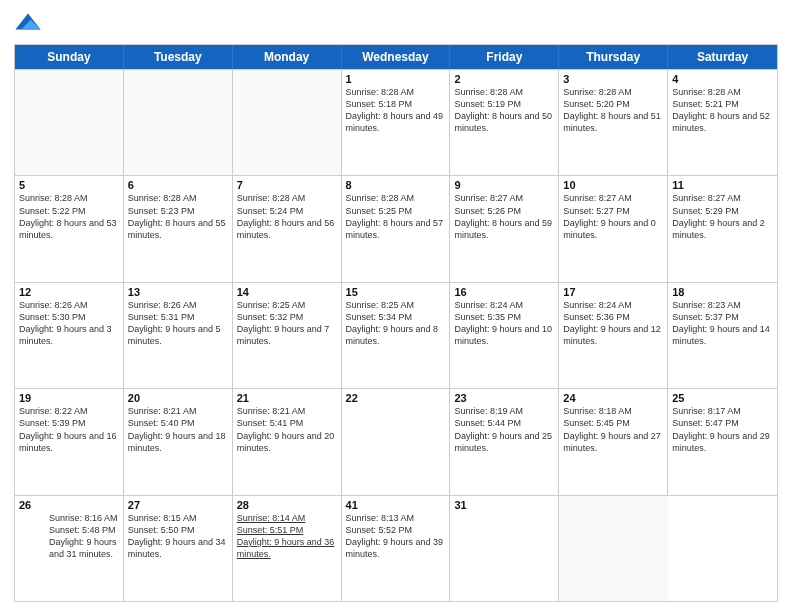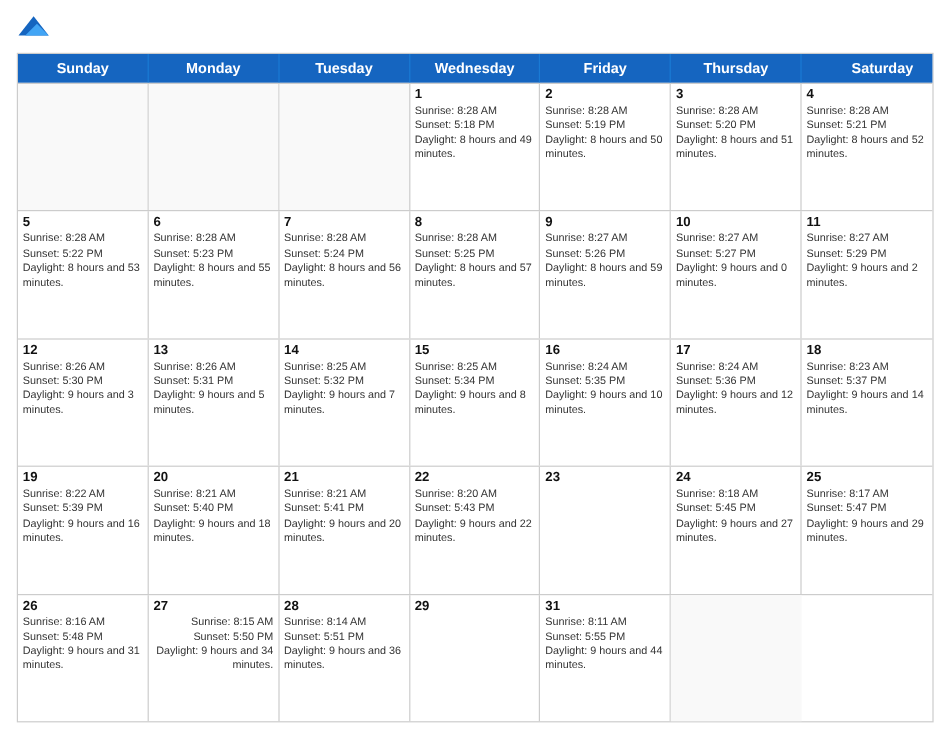--- a/index.html
+++ b/index.html
@@ -66,21 +66,21 @@
       background: #1565c0;
     }
     .cal-header-cell {
       color: #fff;
       font-size: 12px;
       font-weight: bold;
       padding: 5px 16px;
       text-align: center;
       border-right: 1px solid #1a7ad4;
     }
-    .cal-header-cell:last-child { border-right: none; text-align: right; }
+    .cal-header-cell:last-child { border-right: none; }
     .cal-body {
       flex: 1;
       display: flex;
       flex-direction: column;
     }
     .cal-row {
       display: grid;
       grid-template-columns: repeat(7, 1fr);
       flex: 1;
       border-top: 1px solid #ccc;
@@ -125,22 +125,22 @@
     </div>
     <div class="title-block">
       <div class="month-title"></div>
       <div class="location"></div>
     </div>
   </div>
 
   <div class="calendar">
     <div class="cal-header">
     <div class="cal-header-cell">Sunday</div>
+        <div class="cal-header-cell">Tuesday</div>
         <div class="cal-header-cell">Monday</div>
-        <div class="cal-header-cell">Tuesday</div>
         <div class="cal-header-cell">Wednesday</div>
         <div class="cal-header-cell">Friday</div>
         <div class="cal-header-cell">Thursday</div>
         <div class="cal-header-cell">Saturday</div>
       </div>
     <div class="cal-body">
     <div class="cal-row">
           <div class="cal-cell empty"></div>
           <div class="cal-cell empty"></div>
           <div class="cal-cell empty"></div>
@@ -271,65 +271,65 @@
 Daylight: 9 hours and 18 minutes.</div>
           </div>
           <div class="cal-cell">
             <div class="cell-day">21</div>
             <div class="cell-info" style="white-space: pre-line;">Sunrise: 8:21 AM
 Sunset: 5:41 PM
 Daylight: 9 hours and 20 minutes.</div>
           </div>
           <div class="cal-cell">
             <div class="cell-day">22</div>
-            <div class="cell-info" style="white-space: pre-line;">Sunrise: 8:20 AM
-Sunset: 5:43 PM
-Daylight: 9 hours and 22 minutes.</div>
           </div>
           <div class="cal-cell">
             <div class="cell-day">23</div>
+            <div class="cell-info" style="white-space: pre-line;">Sunrise: 8:19 AM
+Sunset: 5:44 PM
+Daylight: 9 hours and 25 minutes.</div>
           </div>
           <div class="cal-cell">
             <div class="cell-day">24</div>
             <div class="cell-info" style="white-space: pre-line;">Sunrise: 8:18 AM
 Sunset: 5:45 PM
 Daylight: 9 hours and 27 minutes.</div>
           </div>
           <div class="cal-cell">
             <div class="cell-day">25</div>
             <div class="cell-info" style="white-space: pre-line;">Sunrise: 8:17 AM
 Sunset: 5:47 PM
 Daylight: 9 hours and 29 minutes.</div>
           </div>
         </div>
         <div class="cal-row">
           <div class="cal-cell">
             <div class="cell-day">26</div>
-            <div class="cell-info" style="white-space: pre-line;">Sunrise: 8:16 AM
+            <div class="cell-info" style="white-space: pre-line; margin-left: 30px;">Sunrise: 8:16 AM
 Sunset: 5:48 PM
 Daylight: 9 hours and 31 minutes.</div>
           </div>
           <div class="cal-cell">
             <div class="cell-day">27</div>
-            <div class="cell-info" style="white-space: pre-line; text-align: right;">Sunrise: 8:15 AM
+            <div class="cell-info" style="white-space: pre-line;">Sunrise: 8:15 AM
 Sunset: 5:50 PM
 Daylight: 9 hours and 34 minutes.</div>
           </div>
           <div class="cal-cell">
             <div class="cell-day">28</div>
-            <div class="cell-info" style="white-space: pre-line;">Sunrise: 8:14 AM
+            <div class="cell-info" style="white-space: pre-line; text-decoration: underline;">Sunrise: 8:14 AM
 Sunset: 5:51 PM
 Daylight: 9 hours and 36 minutes.</div>
           </div>
           <div class="cal-cell">
-            <div class="cell-day">29</div>
+            <div class="cell-day">41</div>
+            <div class="cell-info" style="white-space: pre-line;">Sunrise: 8:13 AM
+Sunset: 5:52 PM
+Daylight: 9 hours and 39 minutes.</div>
           </div>
           <div class="cal-cell">
             <div class="cell-day">31</div>
-            <div class="cell-info" style="white-space: pre-line;">Sunrise: 8:11 AM
-Sunset: 5:55 PM
-Daylight: 9 hours and 44 minutes.</div>
           </div>
           <div class="cal-cell empty"></div>
         </div>
       </div>
   </div>
 </div>
 
 </body></html>

